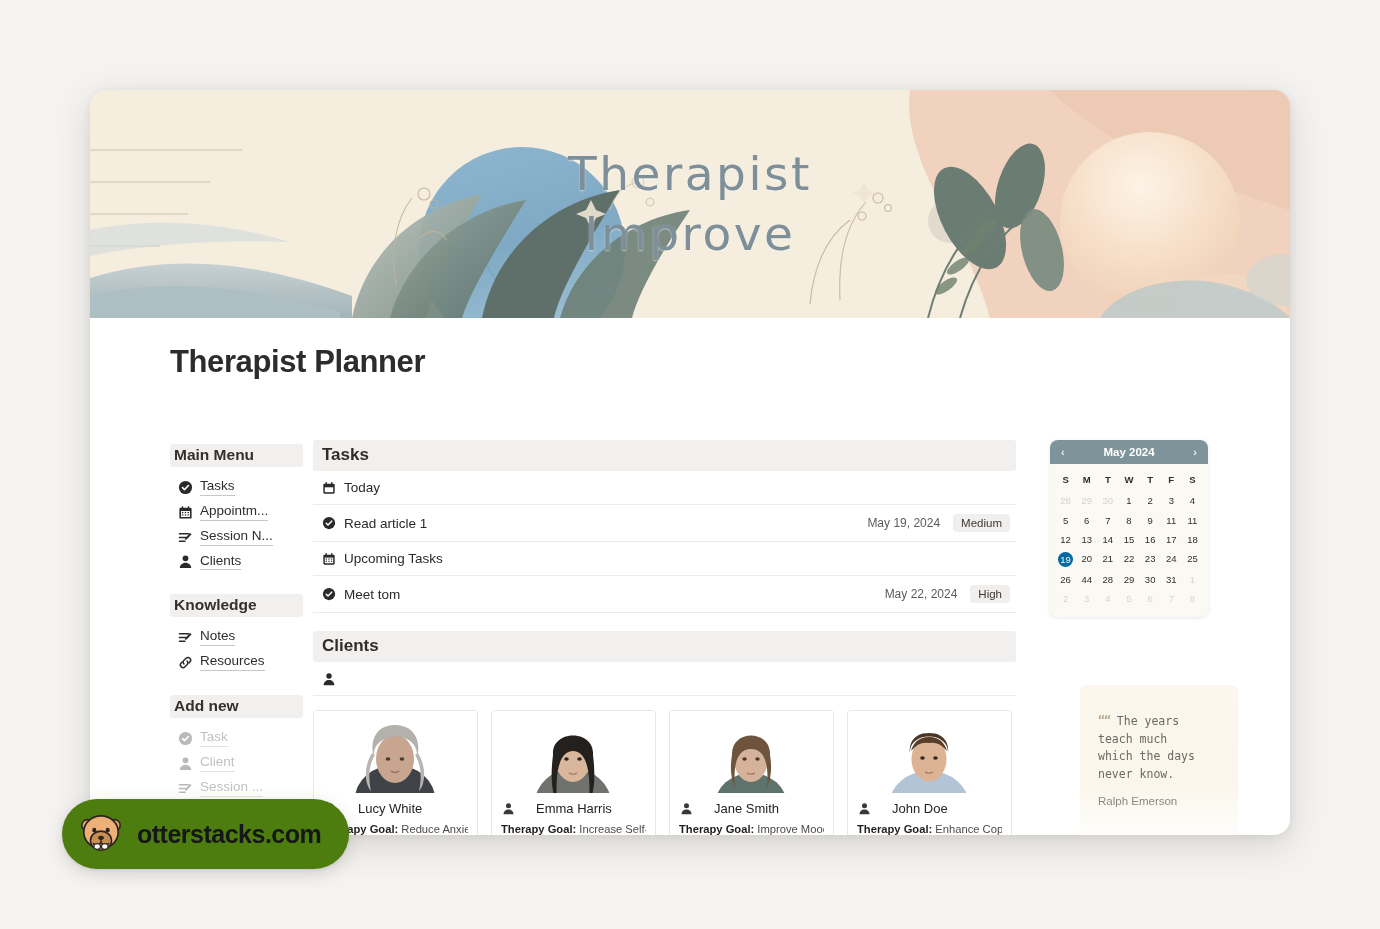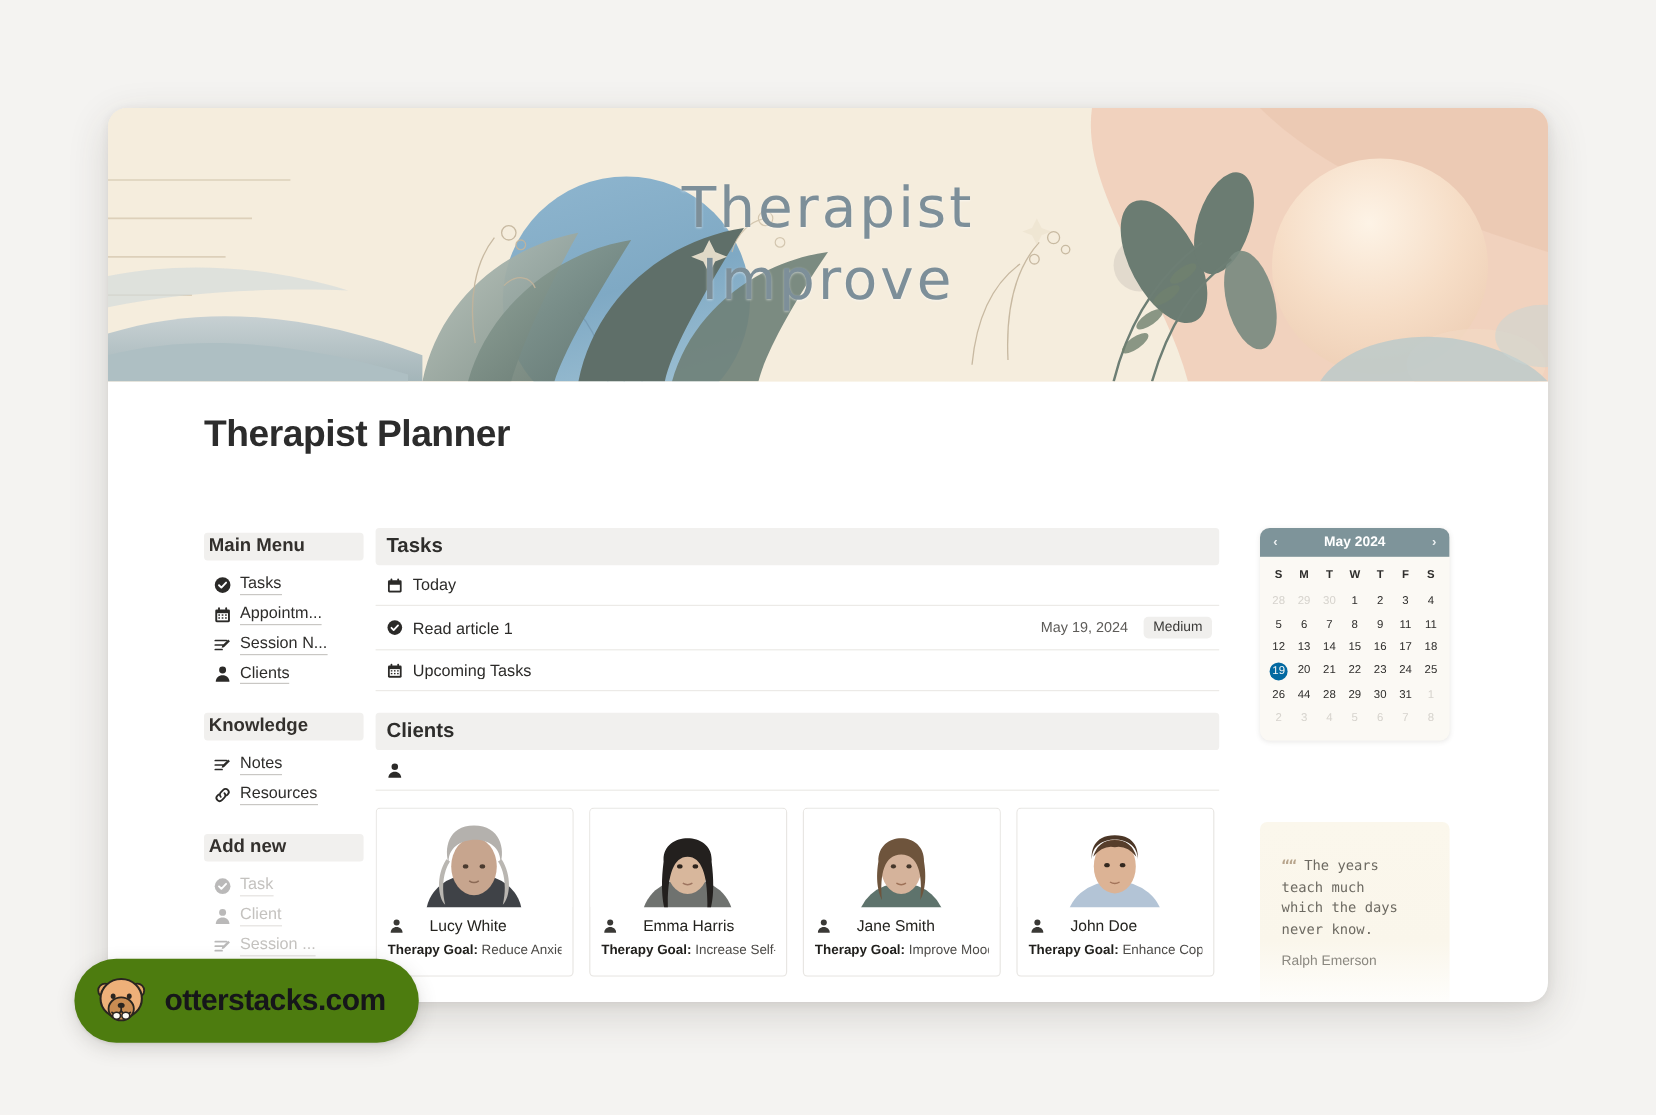--- a/index.html
+++ b/index.html
@@ -168,20 +168,21 @@
     background: linear-gradient(to bottom, rgba(251,249,244,0), #fbf9f4);
   }
 
   #quote-card {
     margin-top: 68px;
     width: 158px; height: 160px;
     background: linear-gradient(to bottom,#fbf7ec 0%,#faf6eb 62%,rgba(250,246,235,0) 100%);
     border-radius: 6px;
     padding: 28px 18px 0 18px;
     overflow: hidden;
+    margin-left: 30px;
   }
   #quote-text {
     font-family: "DejaVu Sans Mono", monospace;
     font-size: 11.5px; line-height: 1.55; color: #6d6a62;
     white-space: pre-line;
   }
   .quote-mark { color: #b7a48c; font-weight: 700; letter-spacing: -1px; }
   #quote-author {
     margin-top: 11px;
     font-family: "Liberation Sans", sans-serif;
@@ -509,20 +510,31 @@
                     <rect x="10.2" y="7.4" width="1.5" height="1.3"></rect>
                     <rect x="4.2" y="10" width="1.5" height="1.3"></rect>
                     <rect x="7.2" y="10" width="1.5" height="1.3"></rect>
                     <rect x="10.2" y="10" width="1.5" height="1.3"></rect>
                   </g>
                 </svg>
               </span>
             <span class="task-label">Upcoming Tasks</span>
           </div>
 
+          <div class="task-row">
+            <span class="ico">
+                <svg width="14" height="14" viewBox="0 0 16 16">
+                  <circle cx="8" cy="8" r="7" fill="#2b2a28"></circle>
+                  <path d="M4.8 8.2l2.1 2.1 4.2-4.4" stroke="#fff" stroke-width="1.7" fill="none" stroke-linecap="round" stroke-linejoin="round"></path>
+                </svg>
+              </span>
+            <span class="task-label">Meet tom</span>
+            <span class="task-date">May 22, 2024</span>
+            <span class="badge">High</span>
+          </div>
         </section>
 
         <section id="clients-section">
           <div class="section-head">Clients</div>
 
           <div class="client-group-row">
             <span class="ico">
                 <svg width="14" height="14" viewBox="0 0 16 16">
                   <circle cx="8" cy="4.6" r="3.1" fill="#2b2a28"></circle>
                   <path d="M1.9 15c0-3.4 2.7-5.8 6.1-5.8s6.1 2.4 6.1 5.8z" fill="#2b2a28"></path>

